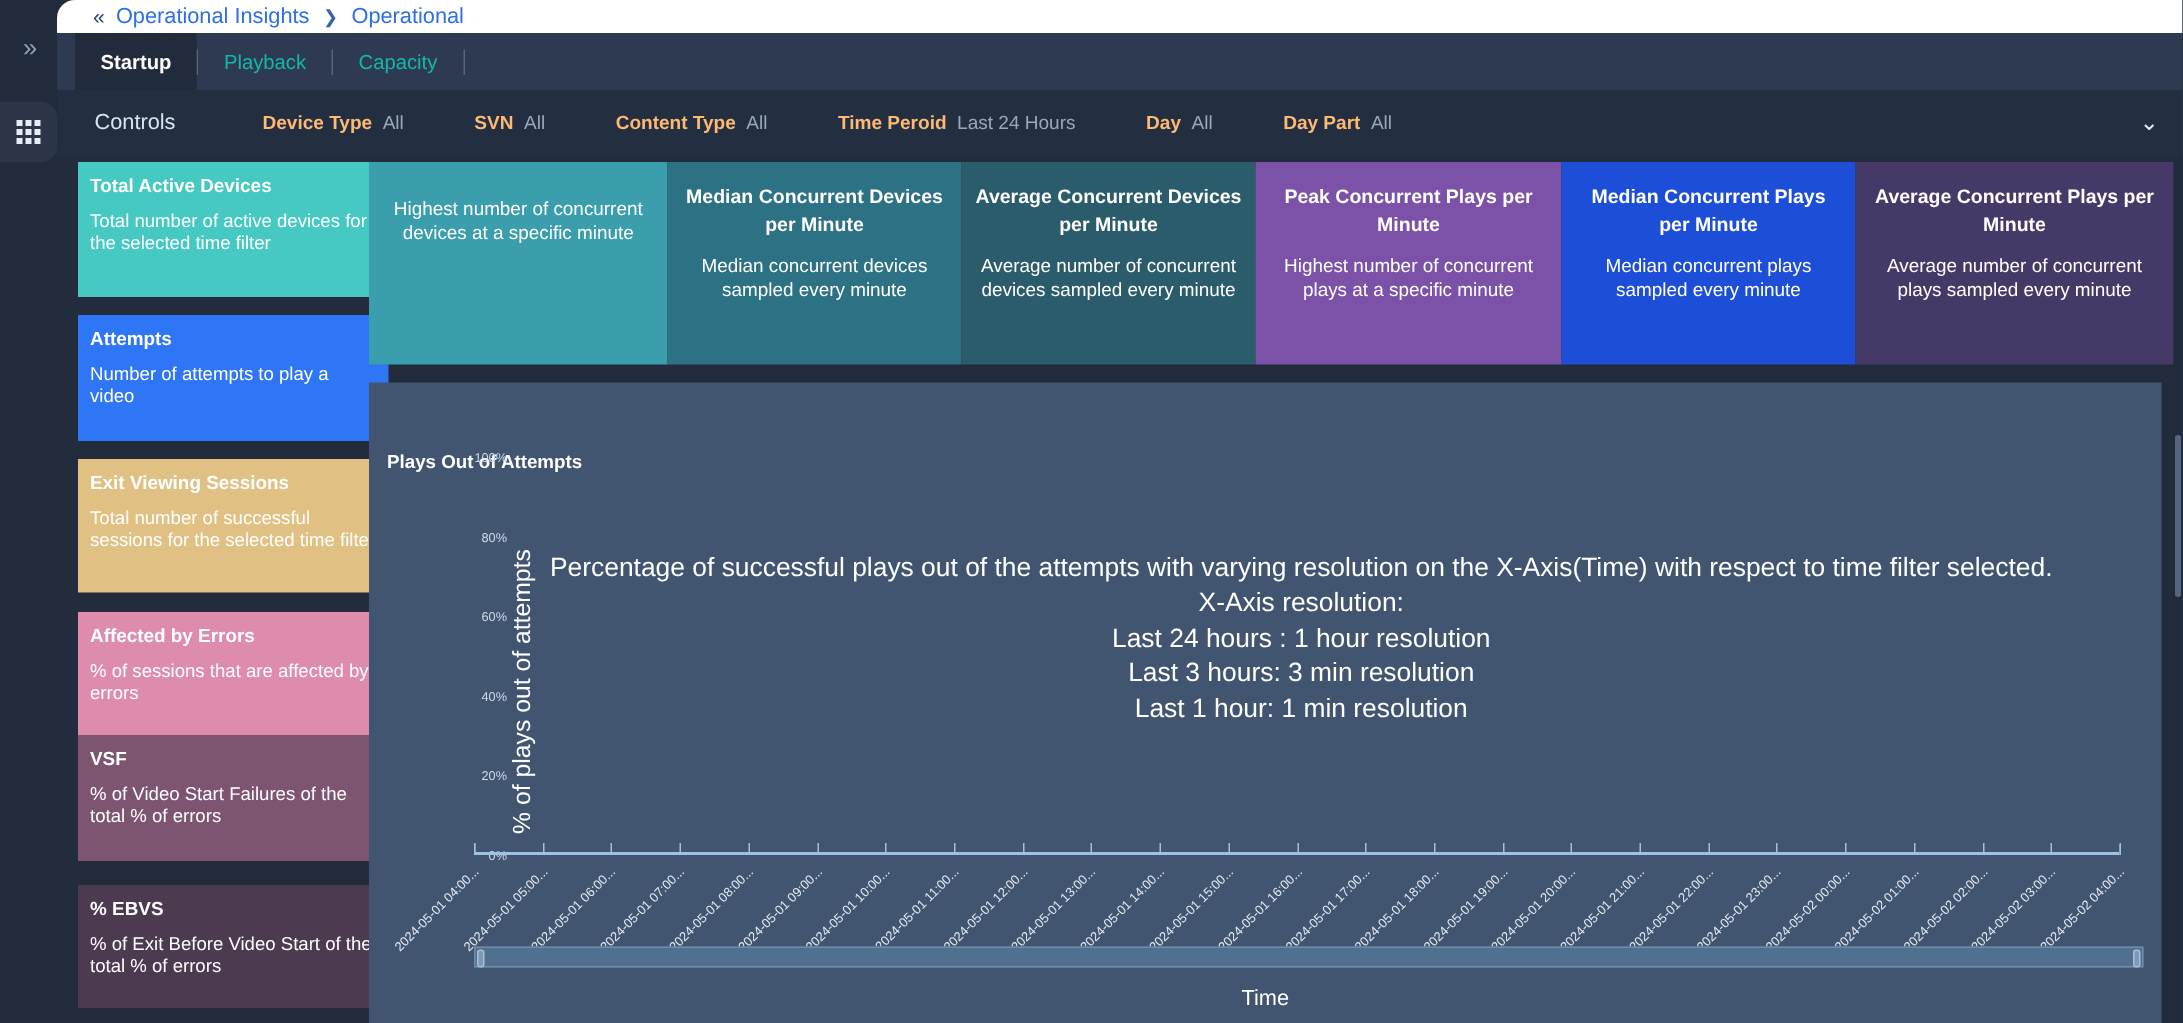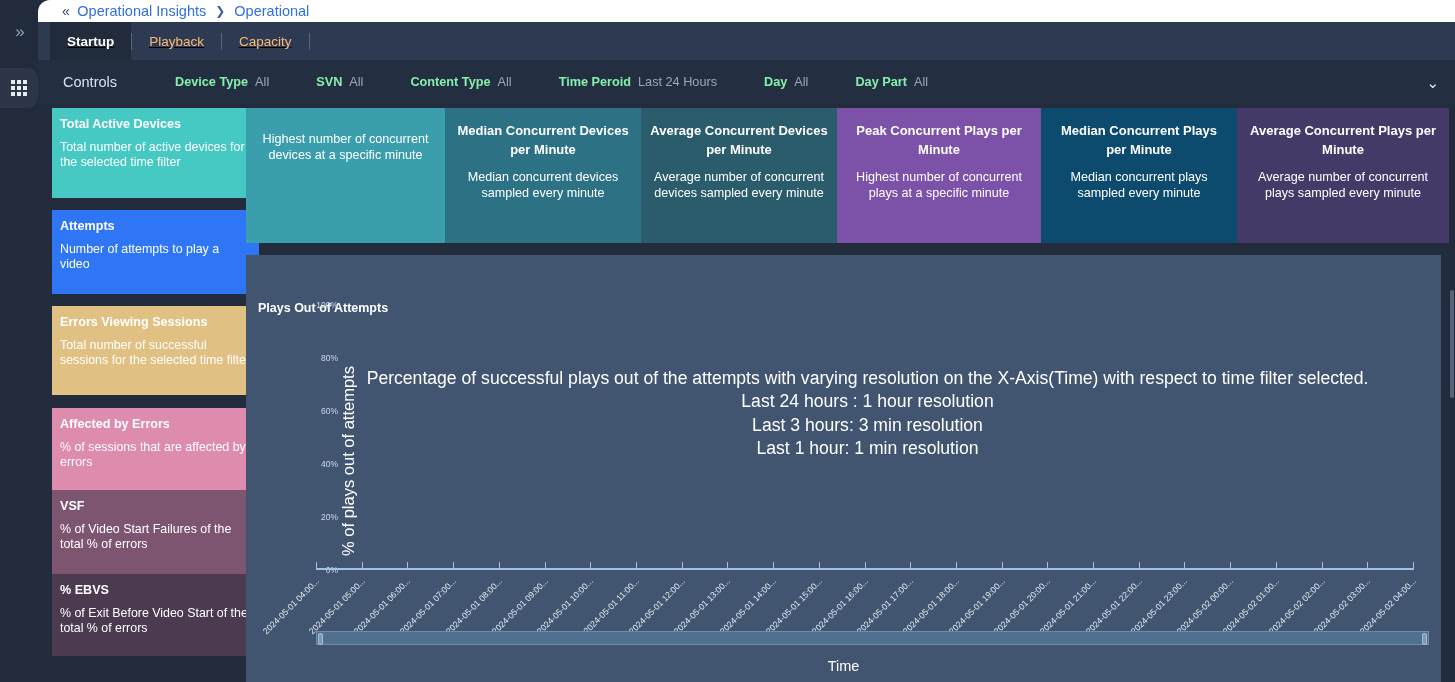--- a/index.html
+++ b/index.html
@@ -37,36 +37,36 @@
   }
   .crumb-back { color: #2c3e6b; font-size: 14px; letter-spacing: -1.5px; line-height: 1;}
   .crumb-link { color: #2f6fe0; font-size: 14.5px; white-space: nowrap; cursor: pointer; }
   .crumb-sep { color: #3b62ad; font-size: 12px; }
 
   
   .tabbar {
     position: absolute; left: 38px; top: 22px; width: 1417px; height: 38px;
     background: #2e3a51;
   }
-  .tabs { display: flex; height: 38px; align-items: stretch; padding-left: 12px; text-decoration: underline; }
+  .tabs { display: flex; height: 38px; align-items: stretch; padding-left: 12px; }
   .tab {
     display: flex; align-items: center; padding: 0 17px;
-    color: #fdba74; font-size: 13.5px; cursor: pointer; position: relative;
+    color: #14b8a6; font-size: 13.5px; cursor: pointer; position: relative;
   }
   .tab.active { background: #222b3c; color: #ffffff; font-weight: bold; }
   .tab-div { width: 1px; align-self: center; height: 17px; background: #57657d; }
 
   
   .controls {
     position: absolute; left: 38px; top: 60px; width: 1417px; height: 44px;
     background: #242e41; display: flex; align-items: center; padding-left: 25px;
   }
   .ctrl-title { color: #dbe3ee; font-size: 14.5px; margin-right: 58px; }
   .filter { display: flex; align-items: baseline; gap: 7px; margin-right: 47px; cursor: pointer; white-space: nowrap; }
-  .f-label { color: #86efac; font-size: 12.7px; font-weight: bold; }
+  .f-label { color: #fdba74; font-size: 12.7px; font-weight: bold; }
   .f-value { color: #9aa8bd; font-size: 12.7px; }
   .controls-caret {
     position: absolute; right: 16px; top: 50%; transform: translateY(-50%);
     color: #e6ecf5; font-size: 15px; cursor: pointer; line-height: 1;
   }
 
   
   .metrics {
     position: absolute; left: 52px; top: 108px; width: 184px;
   }
@@ -217,28 +217,28 @@
   <div class="metrics" id="metrics-host">
       <div class="mcard" style="background: rgb(69, 201, 194); height: 90px; margin-bottom: 12px;">
         <div class="mt">Total Active Devices</div>
         <div class="md">Total number of active devices for the selected time filter</div>
       </div>
       <div class="mcard" style="background: rgb(47, 118, 246); height: 84px; margin-bottom: 12px;">
         <div class="mt">Attempts</div>
         <div class="md">Number of attempts to play a video</div>
       </div>
       <div class="mcard" style="background: rgb(225, 192, 131); height: 89px; margin-bottom: 13px;">
-        <div class="mt">Errors Viewing Sessions</div>
+        <div class="mt">Exit Viewing Sessions</div>
         <div class="md">Total number of successful sessions for the  selected time filter</div>
       </div>
       <div class="mcard" style="background: rgb(221, 140, 174); height: 82px; margin-bottom: 0px;">
         <div class="mt">Affected by Errors</div>
         <div class="md">% of sessions that are affected by errors</div>
       </div>
-      <div class="mcard" style="background: rgb(126, 85, 112); height: 84px; margin-bottom: 0px;">
+      <div class="mcard" style="background: rgb(126, 85, 112); height: 84px; margin-bottom: 16px;">
         <div class="mt">VSF</div>
         <div class="md">% of Video Start Failures of the total % of errors</div>
       </div>
       <div class="mcard" style="background: rgb(75, 58, 80); height: 82px; margin-bottom: 0px;">
         <div class="mt">% EBVS</div>
         <div class="md">% of Exit Before Video Start of the total % of errors</div>
       </div>
     </div>
 
   <div class="kpis" id="kpis-host">
@@ -250,21 +250,21 @@
         <div class="kd">Median concurrent devices sampled every minute</div>
       </div>
       <div class="kpi" style="background: rgb(43, 92, 107); width: 196px;">
         <div class="kt">Average Concurrent Devices per Minute</div>
         <div class="kd">Average number of concurrent devices sampled every minute</div>
       </div>
       <div class="kpi" style="background: rgb(123, 82, 168); width: 204px;">
         <div class="kt">Peak Concurrent Plays per Minute</div>
         <div class="kd">Highest number of concurrent plays at a specific minute</div>
       </div>
-      <div class="kpi" style="background: #0c4a6e; width: 196px;">
+      <div class="kpi" style="background: #1d4ed8; width: 196px;">
         <div class="kt">Median Concurrent Plays per Minute</div>
         <div class="kd">Median concurrent plays sampled every minute</div>
       </div>
       <div class="kpi" style="background: rgb(69, 57, 104); width: 212px;">
         <div class="kt">Average Concurrent Plays per Minute</div>
         <div class="kd">Average number of concurrent plays sampled every minute</div>
       </div>
     </div>
 
   <div class="chartpanel">
@@ -332,20 +332,21 @@
         <div class="xtlabel" style="left: 75%; margin-left: -2px; transform: translateX(-100%) rotate(-45deg);">2024-05-01 22:00...</div>
         <div class="xtlabel" style="left: 79.1667%; margin-left: -2px; transform: translateX(-100%) rotate(-45deg);">2024-05-01 23:00...</div>
         <div class="xtlabel" style="left: 83.3333%; margin-left: -2px; transform: translateX(-100%) rotate(-45deg);">2024-05-02 00:00...</div>
         <div class="xtlabel" style="left: 87.5%; margin-left: -2px; transform: translateX(-100%) rotate(-45deg);">2024-05-02 01:00...</div>
         <div class="xtlabel" style="left: 91.6667%; margin-left: -2px; transform: translateX(-100%) rotate(-45deg);">2024-05-02 02:00...</div>
         <div class="xtlabel" style="left: 95.8333%; margin-left: -2px; transform: translateX(-100%) rotate(-45deg);">2024-05-02 03:00...</div>
         <div class="xtlabel" style="left: 100%; margin-left: -2px; transform: translateX(-100%) rotate(-45deg);">2024-05-02 04:00...</div>
       </div>
     <div class="overlay-text" id="annotation-host">
         <div>Percentage of successful plays out of the attempts with varying resolution on the X-Axis(Time) with respect to time filter selected.</div>
+        <div>X-Axis resolution:</div>
         <div>Last 24 hours : 1 hour resolution</div>
         <div>Last 3 hours: 3 min resolution</div>
         <div>Last 1 hour: 1 min resolution</div>
       </div>
     <div class="hscroll-track">
       <div class="hscroll-handle" style="left:1px;"></div>
       <div class="hscroll-handle" style="right:1px;"></div>
     </div>
     <div class="xlabel">Time</div>
   </div>

